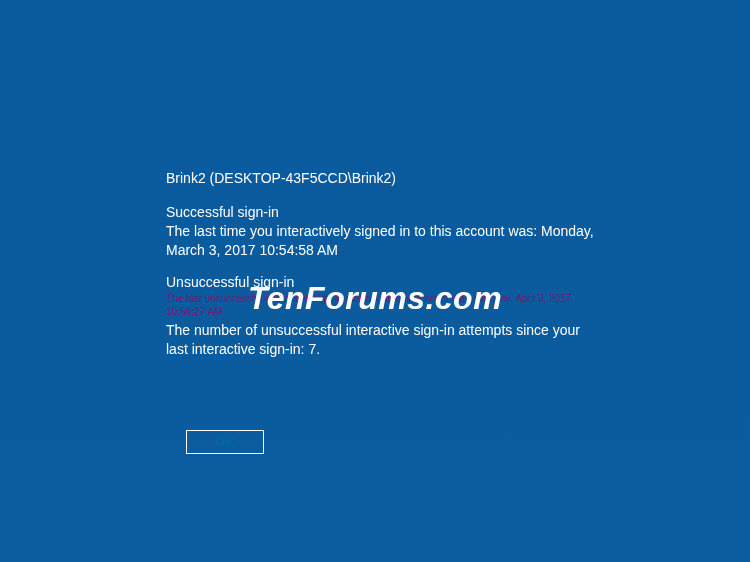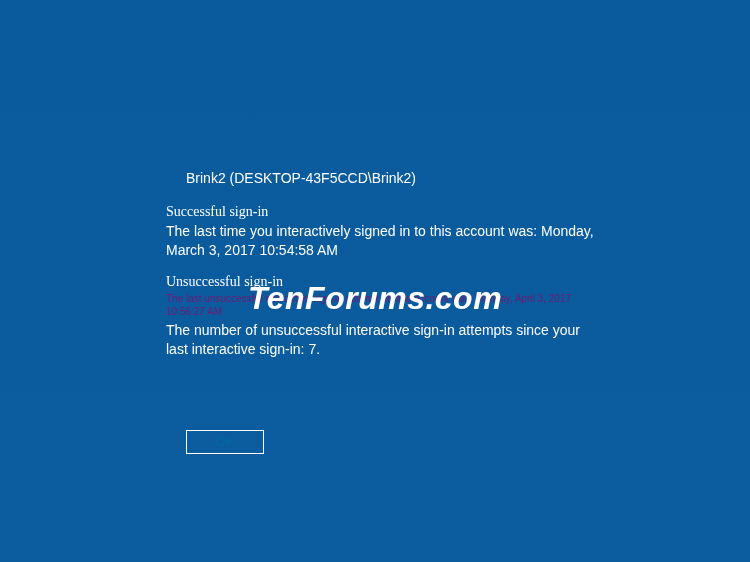--- a/index.html
+++ b/index.html
@@ -20,27 +20,25 @@
     .content {
       position: absolute;
       left: 166px;
       top: 170px;
       width: 430px;
     }
     .account-name {
       font-size: 14px;
       margin-bottom: 18px;
       color: #fff;
-      margin-left: 20px;
     }
     .section-header {
       font-size: 14px;
       margin-bottom: 2px;
       color: #fff;
-      font-family: Liberation Serif, serif;
     }
     .section-text {
       font-size: 14px;
       line-height: 1.35;
       margin-bottom: 14px;
       color: #fff;
     }
     .last-section-text {
       font-size: 10px;
       line-height: 1.35;

